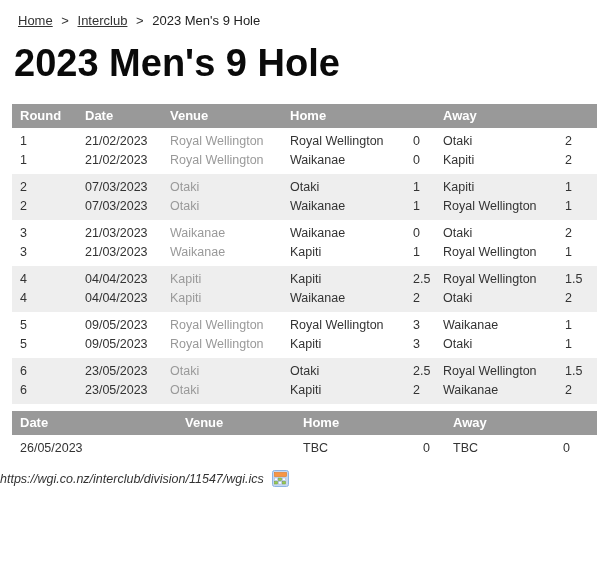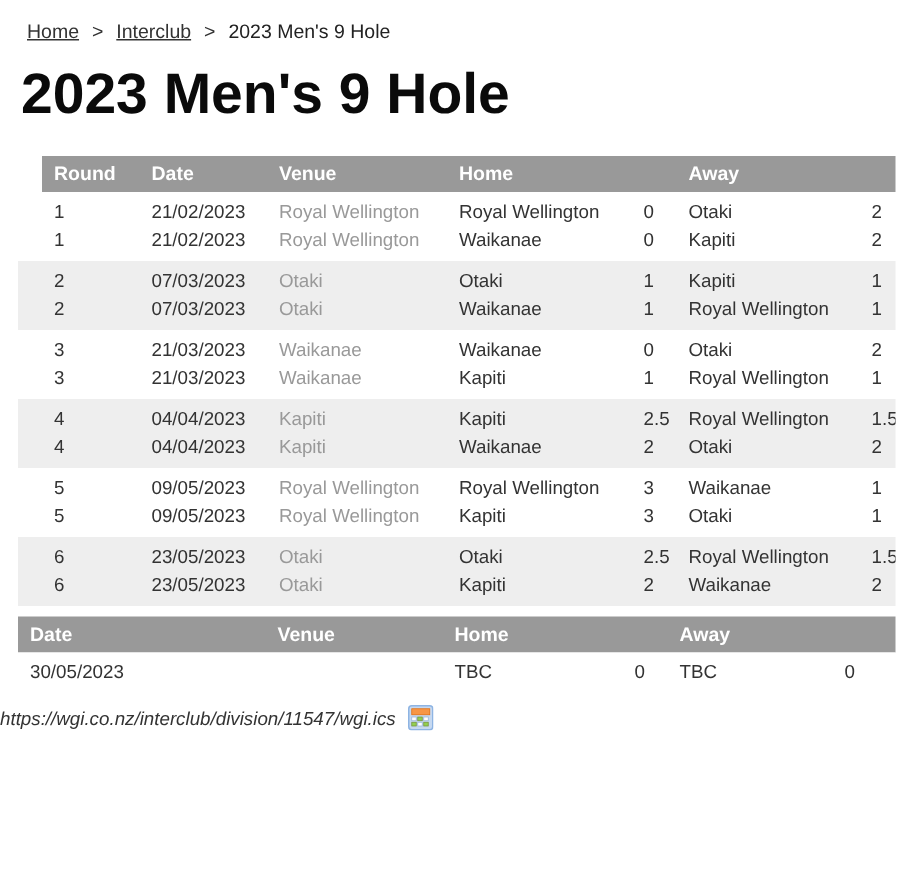--- a/index.html
+++ b/index.html
@@ -51,21 +51,21 @@
 
   .thead {
     display: grid;
     background: var(--header-bg, #999999);
     color: #ffffff;
     font-weight: bold;
     font-size: 13px;
     height: 24px;
     line-height: 24px;
   }
-  .t1 { grid-template-columns: 65px 85px 120px 123px 30px 122px 1fr; margin-left: 16px; }
+  .t1 { grid-template-columns: 65px 85px 120px 123px 30px 122px 1fr; }
   .t2 { grid-template-columns: 165px 118px 120px 30px 110px 1fr; }
 
   .cell { padding-left: 8px; overflow: hidden; white-space: nowrap; }
 
   .group {
     padding: 4px 0;
     background: #ffffff;
   }
   .group.alt { background: var(--alt-bg, #eeeeee); }
 
@@ -254,21 +254,21 @@
         <div class="cell">Date</div>
         <div class="cell">Venue</div>
         <div class="cell">Home</div>
         <div class="cell"></div>
         <div class="cell">Away</div>
         <div class="cell"></div>
       </div>
     <div id="t2body">
         <div class="group">
           <div class="row t2">
-            <div class="cell">30/05/2023</div>
+            <div class="cell">26/05/2023</div>
             <div class="cell venue"></div>
             <div class="cell">TBC</div>
             <div class="cell">0</div>
             <div class="cell">TBC</div>
             <div class="cell">0</div>
           </div>
         </div>
       </div>
   </div>
 

